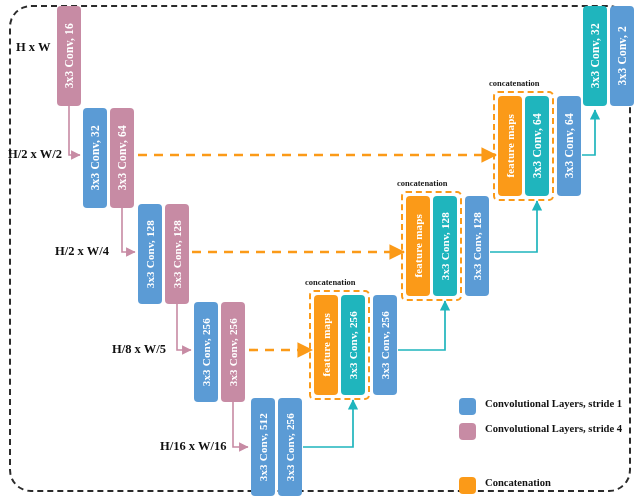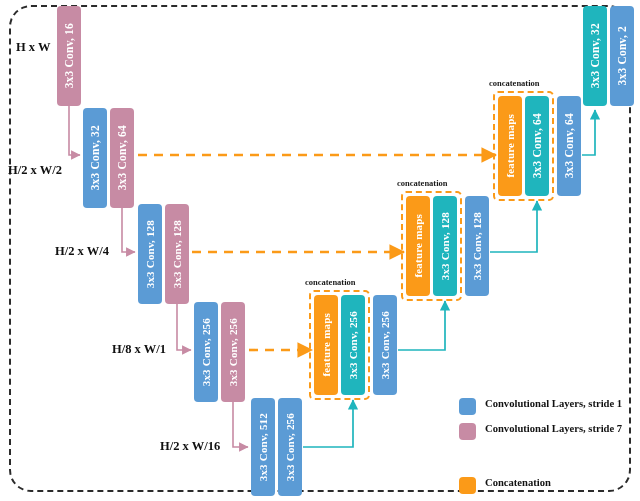--- a/index.html
+++ b/index.html
@@ -83,24 +83,24 @@
 
     <g fill="none" stroke="#1fb5bd" stroke-width="1.7" marker-end="url(#ah-teal)">
       <path d="M303,447 L353,447 L353,400"></path>
       <path d="M398,350 L445,350 L445,301"></path>
       <path d="M490,252 L537,252 L537,201"></path>
       <path d="M582,155 L595,155 L595,110"></path>
     </g>
   </svg>
 
   <div class="res" style="left:16px;top:40px;">H x W</div>
-  <div class="res" style="left:8px;top:163px;">H/2 x W/2</div>
+  <div class="res" style="left:8px;top:147px;">H/2 x W/2</div>
   <div class="res" style="left:55px;top:244px;">H/2 x W/4</div>
-  <div class="res" style="left:112px;top:342px;">H/8 x W/1</div>
-  <div class="res" style="left:160px;top:439px;">H/2 x W/16</div>
+  <div class="res" style="left:112px;top:342px;">H/8 x W/5</div>
+  <div class="res" style="left:160px;top:439px;">H/16 x W/16</div>
 
   <div class="concat-box" style="left:309px;top:290px;width:61px;height:110px;"></div>
   <div class="concat-box" style="left:401px;top:191px;width:61px;height:110px;"></div>
   <div class="concat-box" style="left:493px;top:91px;width:61px;height:110px;"></div>
 
   <div class="concat-lbl" style="left:305px;top:277px;">concatenation</div>
   <div class="concat-lbl" style="left:397px;top:178px;">concatenation</div>
   <div class="concat-lbl" style="left:489px;top:78px;">concatenation</div>
 
   <div class="blk c-pink" style="left:57px;top:6px;width:24px;height:100px;">
@@ -169,21 +169,21 @@
     <span>3x3 Conv, 2</span>
     </div>
 
   <div class="legend">
     <div class="legend-row" style="top:0px;">
       <div class="sw" style="background:#5b9bd5;"></div>
       <div class="legend-txt">Convolutional Layers, stride 1</div>
     </div>
     <div class="legend-row" style="top:25px;">
       <div class="sw" style="background:#c78ba4;"></div>
-      <div class="legend-txt">Convolutional Layers, stride 7</div>
+      <div class="legend-txt">Convolutional Layers, stride 4</div>
     </div>
     <div class="legend-row" style="top:79px;">
       <div class="sw" style="background:#fb9a18;"></div>
       <div class="legend-txt">Concatenation</div>
     </div>
   </div>
 
 </div>
 
 </body></html>

